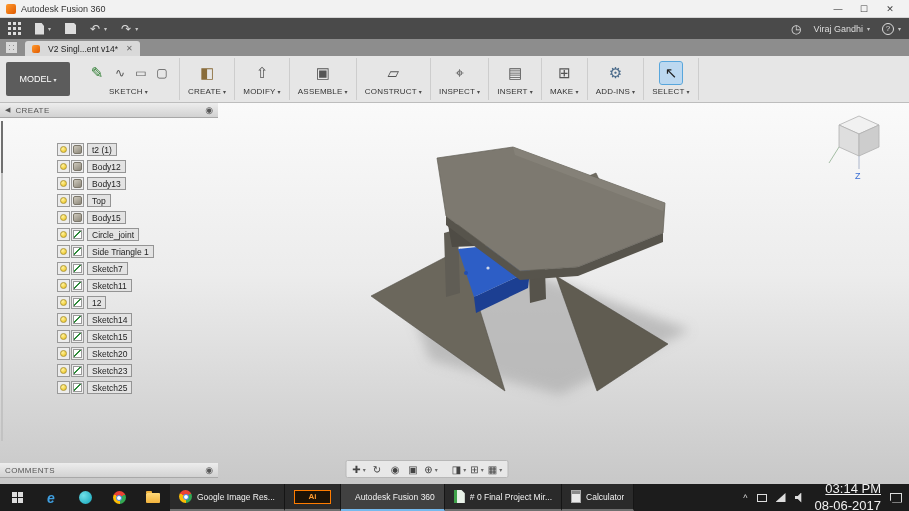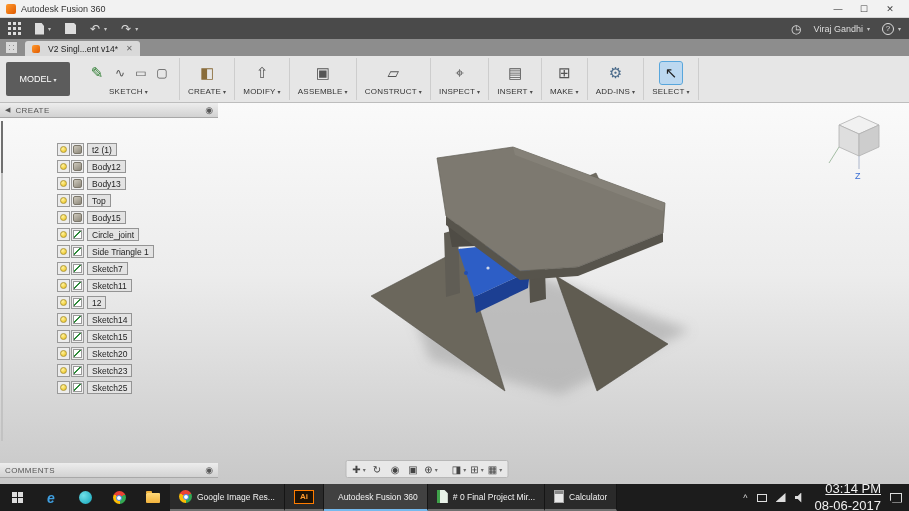--- a/index.html
+++ b/index.html
@@ -98,21 +98,21 @@
   .ic-chrome::after { content:""; position:absolute; inset:3.5px; background:#fff; border:1px solid #4285f4; border-radius:50%; }
   .ic-folder { width:14px; height:10px; background:linear-gradient(#ffd978,#f2b33d); border-radius:1px; position:relative; }
   .ic-folder::before { content:""; position:absolute; top:-2px; left:0; width:6px; height:2px; background:#f2b33d; border-radius:1px 1px 0 0; }
   .tb-win { display:flex; align-items:center; gap:5px; padding:0 9px; background:#2a2a2a; border-right:1px solid #151515; border-bottom:2px solid #6f6f6f; max-width:120px; }
   .tb-win.t-fusion-active { background:#414141; border-bottom-color:#76b9ed; }
   .tb-label { font-size:8.5px; color:#f2f2f2; white-space:nowrap; overflow:hidden; text-overflow:ellipsis; }
   .tb-label:empty { display:none; }
   .tb-ic { flex:none; display:flex; align-items:center; justify-content:center; }
   .tb-ic.t-chrome { width:13px; height:13px; border-radius:50%; background:conic-gradient(from -60deg,#ea4335 0 120deg,#34a853 0 240deg,#fbbc05 0 360deg); position:relative; }
   .tb-ic.t-chrome::after { content:""; position:absolute; inset:3.5px; background:#fff; border:1px solid #4285f4; border-radius:50%; }
-  .tb-ic.t-ai { width:20px; height:14px; background:#1e1306; border:1px solid #ff7c00; color:#ff9a2e; font-size:8px; font-weight:bold; }
+  .tb-ic.t-ai { width:37px; height:14px; background:#1e1306; border:1px solid #ff7c00; color:#ff9a2e; font-size:8px; font-weight:bold; }
   .tb-ic.t-doc { width:11px; height:13px; background:#e8f2e8; clip-path:polygon(0 0,70% 0,100% 25%,100% 100%,0 100%); border-left:3px solid #3fa24a; }
   .tb-ic.t-calc { width:10px; height:13px; background:linear-gradient(#8a8a8a 0 30%,#e8e8e8 30% 100%); border:1px solid #aaa; }
   .tray { margin-left:auto; display:flex; align-items:center; gap:9px; padding:0 7px; }
   .tray-chevron { font-size:9px; color:#ddd; }
   .ic-eth { width:10px; height:8px; border:1px solid #ddd; }
   .ic-net { width:10px; height:9px; background:#ddd; clip-path:polygon(0 100%,100% 0,100% 100%); }
   .ic-spk { width:11px; height:10px; background:#ddd; clip-path:polygon(0 35%,30% 35%,62% 0,62% 100%,30% 65%,0 65%); }
   .tray-clock { text-align:right; font-size:13px; line-height:1.25; color:#f0f0f0;text-decoration:underline; }
   .ic-action { width:12px; height:10px; border:1px solid #ddd; clip-path:polygon(0 0,100% 0,100% 100%,40% 100%,20% 100%,0 78%); background:transparent; }
 </style>

